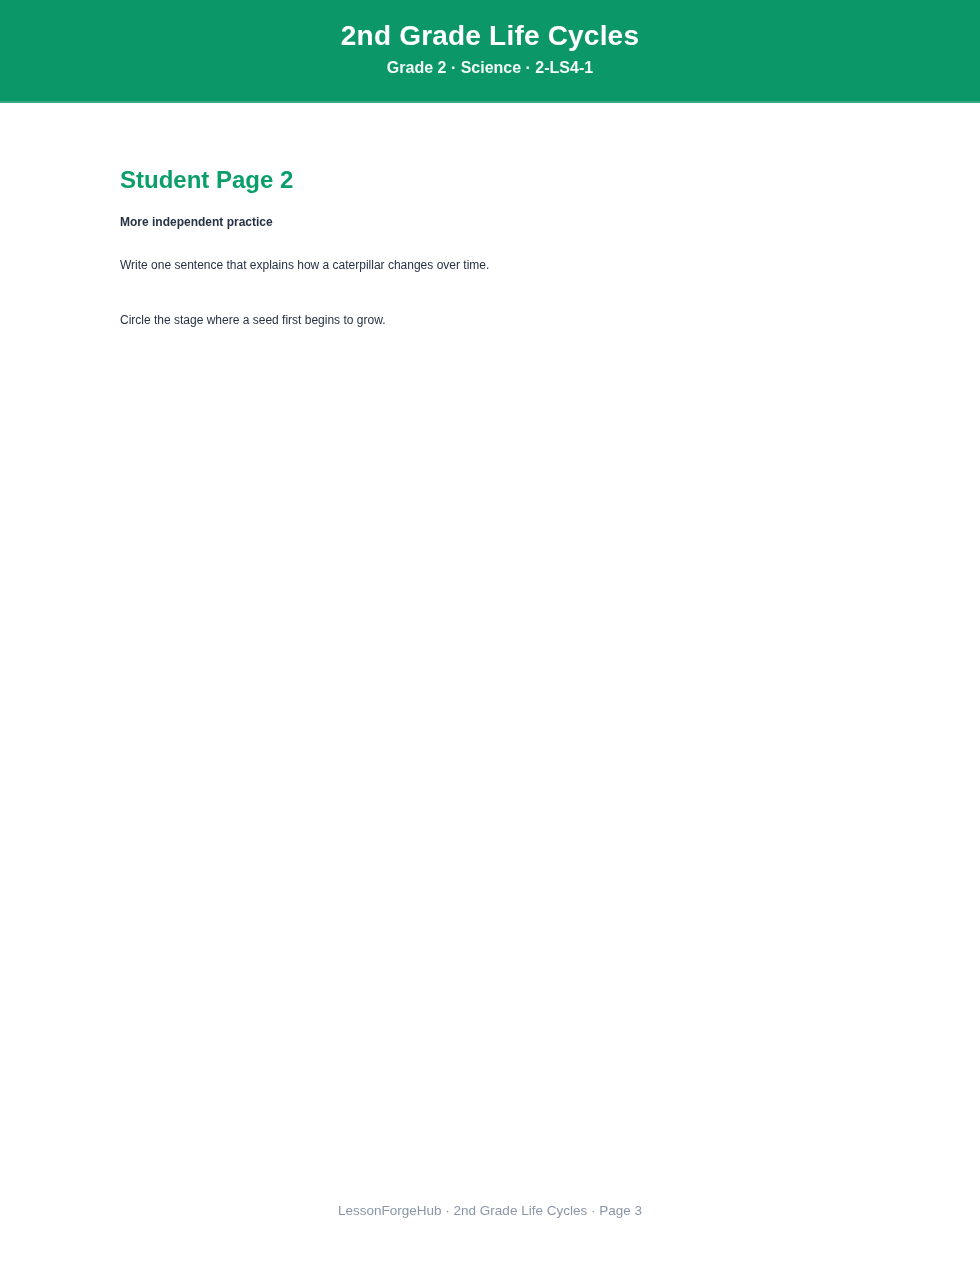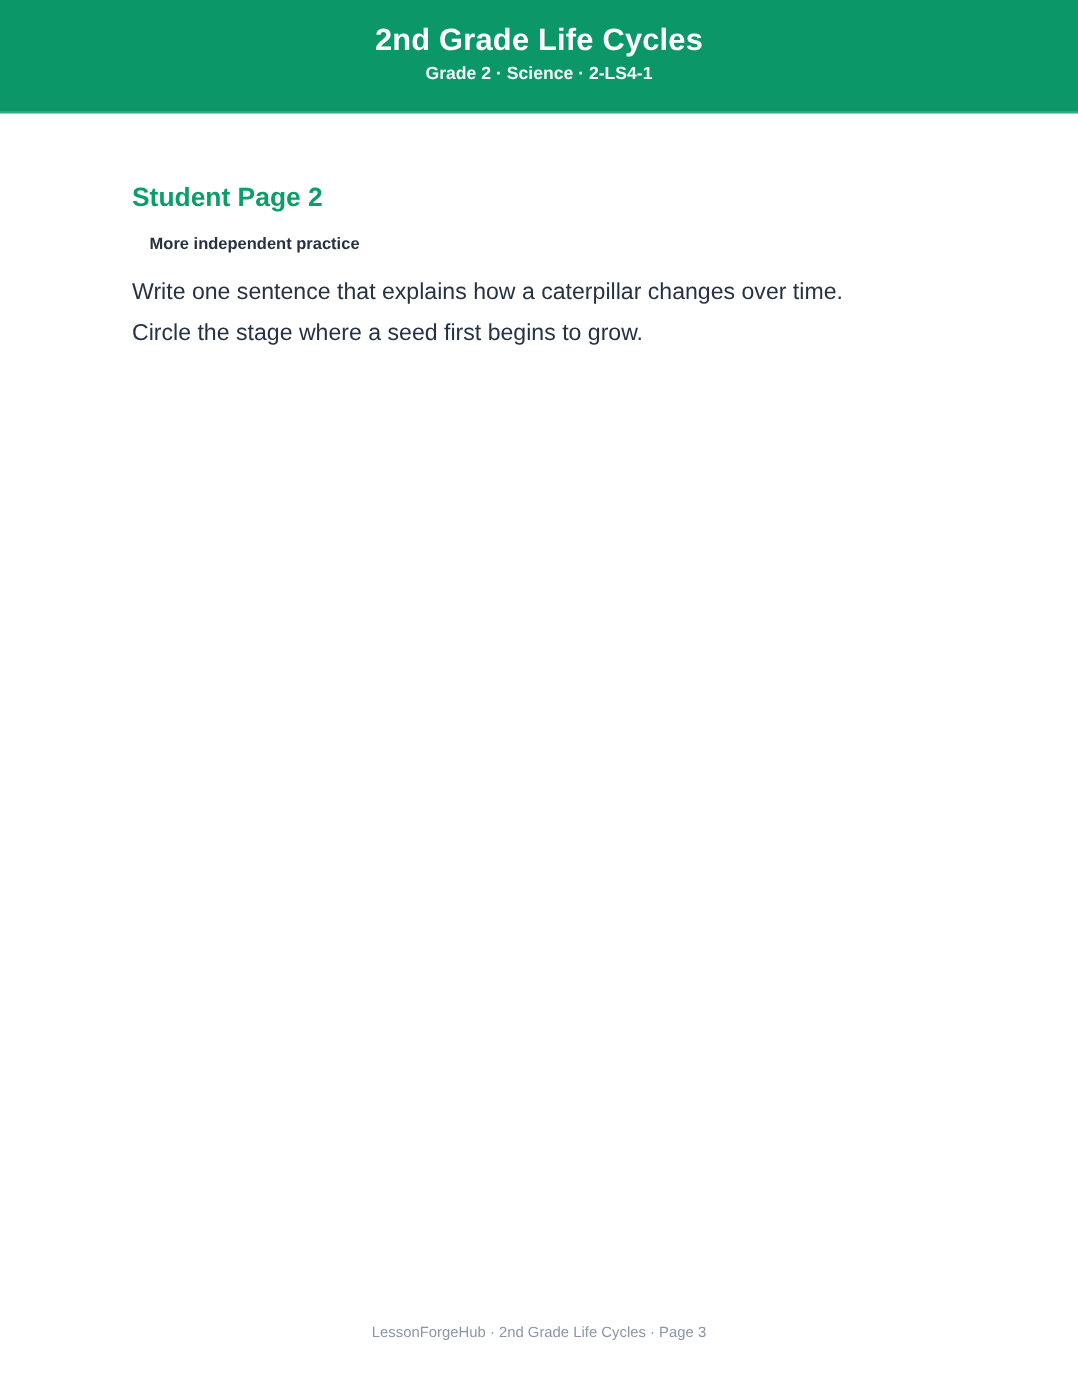--- a/index.html
+++ b/index.html
@@ -47,34 +47,34 @@
     padding: 0 120px;
   }
   .section-title {
     margin: 63px 0 0 0;
     font-size: 24px;
     line-height: 28px;
     font-weight: bold;
     color: var(--section-title, #0a9e68);
   }
   .subheading {
-    margin: 19px 0 0 16px;
-    font-size: 15px;
+    margin: 19px 0 0 0;
+    font-size: 12px;
     line-height: 18px;
     font-weight: bold;
     color: var(--body-text, #263244);
   }
   .body-text {
     margin: 25px 0 0 0;
-    font-size: 21px;
+    font-size: 12px;
     line-height: 19px;
     color: var(--body-text, #263244);
   }
   .body-text.second {
-    margin-top: 18px;
+    margin-top: 36px;
   }
   .footer {
     position: absolute;
     left: 0;
     top: 1202px;
     width: 100%;
     text-align: center;
     font-size: 13.5px;
     line-height: 17px;
     color: var(--footer-text, #8a96a8);

